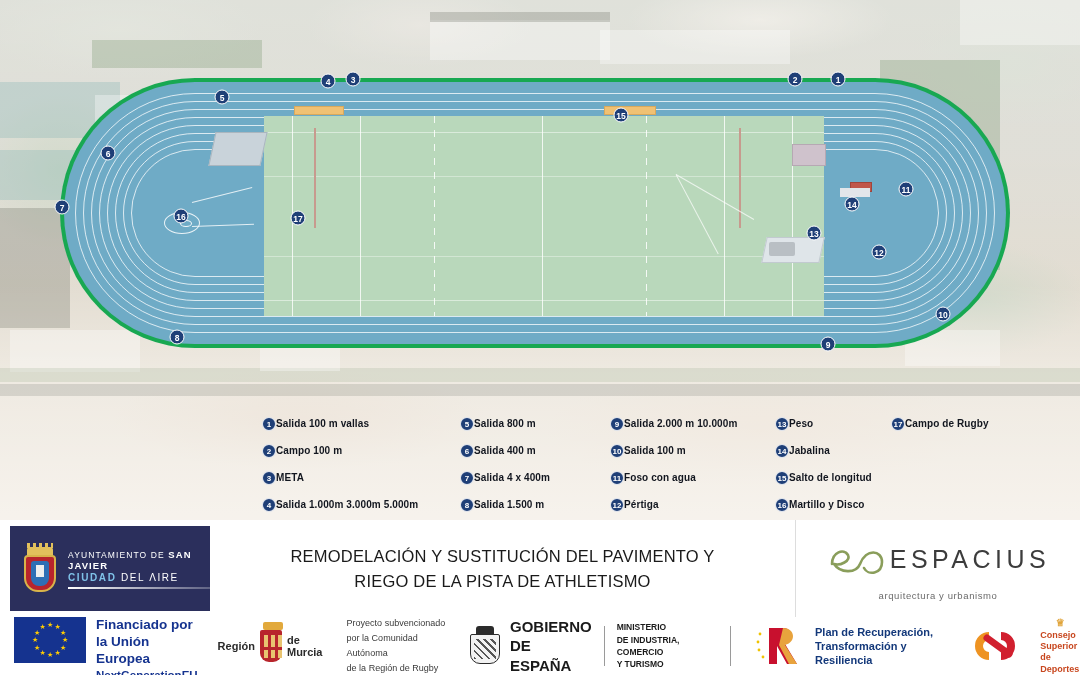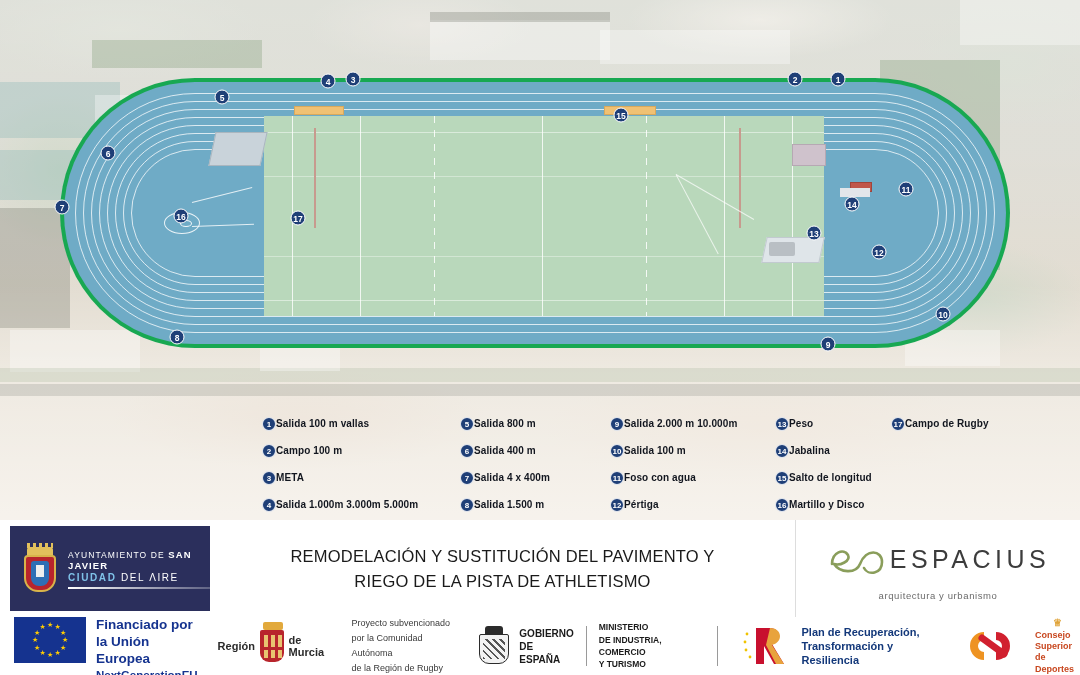--- a/index.html
+++ b/index.html
@@ -197,21 +197,21 @@
     border-radius:2px 2px 10px 10px;
   }
   .gob-crest .g-crown {
     position:absolute; left:10px; top:0; width:18px; height:9px;
     background:#2b2b2b; border-radius:3px 3px 0 0;
   }
   .gob-crest .g-q {
     position:absolute; left:8px; top:13px; width:22px; height:20px;
     background:repeating-linear-gradient(45deg,#555 0 2px,#f2f2f2 2px 5px);
   }
-  .gob-text { margin-left:6px; font-size:10px; font-weight:bold; color:#1a1a1a; line-height:1.3; }
+  .gob-text { margin-left:6px; font-size:15px; font-weight:bold; color:#1a1a1a; line-height:1.3; }
   .vline { width:1px; height:40px; background:#9a9a9a; margin:0 12px; }
   .min-text { font-size:8.5px; font-weight:bold; color:#1a1a1a; line-height:1.45; }
   .prtr { display:flex; align-items:center; margin-left:10px; }
   .prtr-mark { width:56px; height:44px; position:relative; flex:0 0 auto; }
   .prtr-text { margin-left:6px; font-size:11px; font-weight:bold; color:#13387a; line-height:1.3; }
   .csd { display:flex; align-items:center; margin-left:14px; }
   .csd-mark { width:74px; height:44px; flex:0 0 auto; }
   .csd-text { margin-left:5px; font-size:9px; font-weight:bold; color:#c8471f; line-height:1.25; }
   .csd-crown { color:#e0a43a; font-size:10px; display:block; text-align:center; }
 </style>

